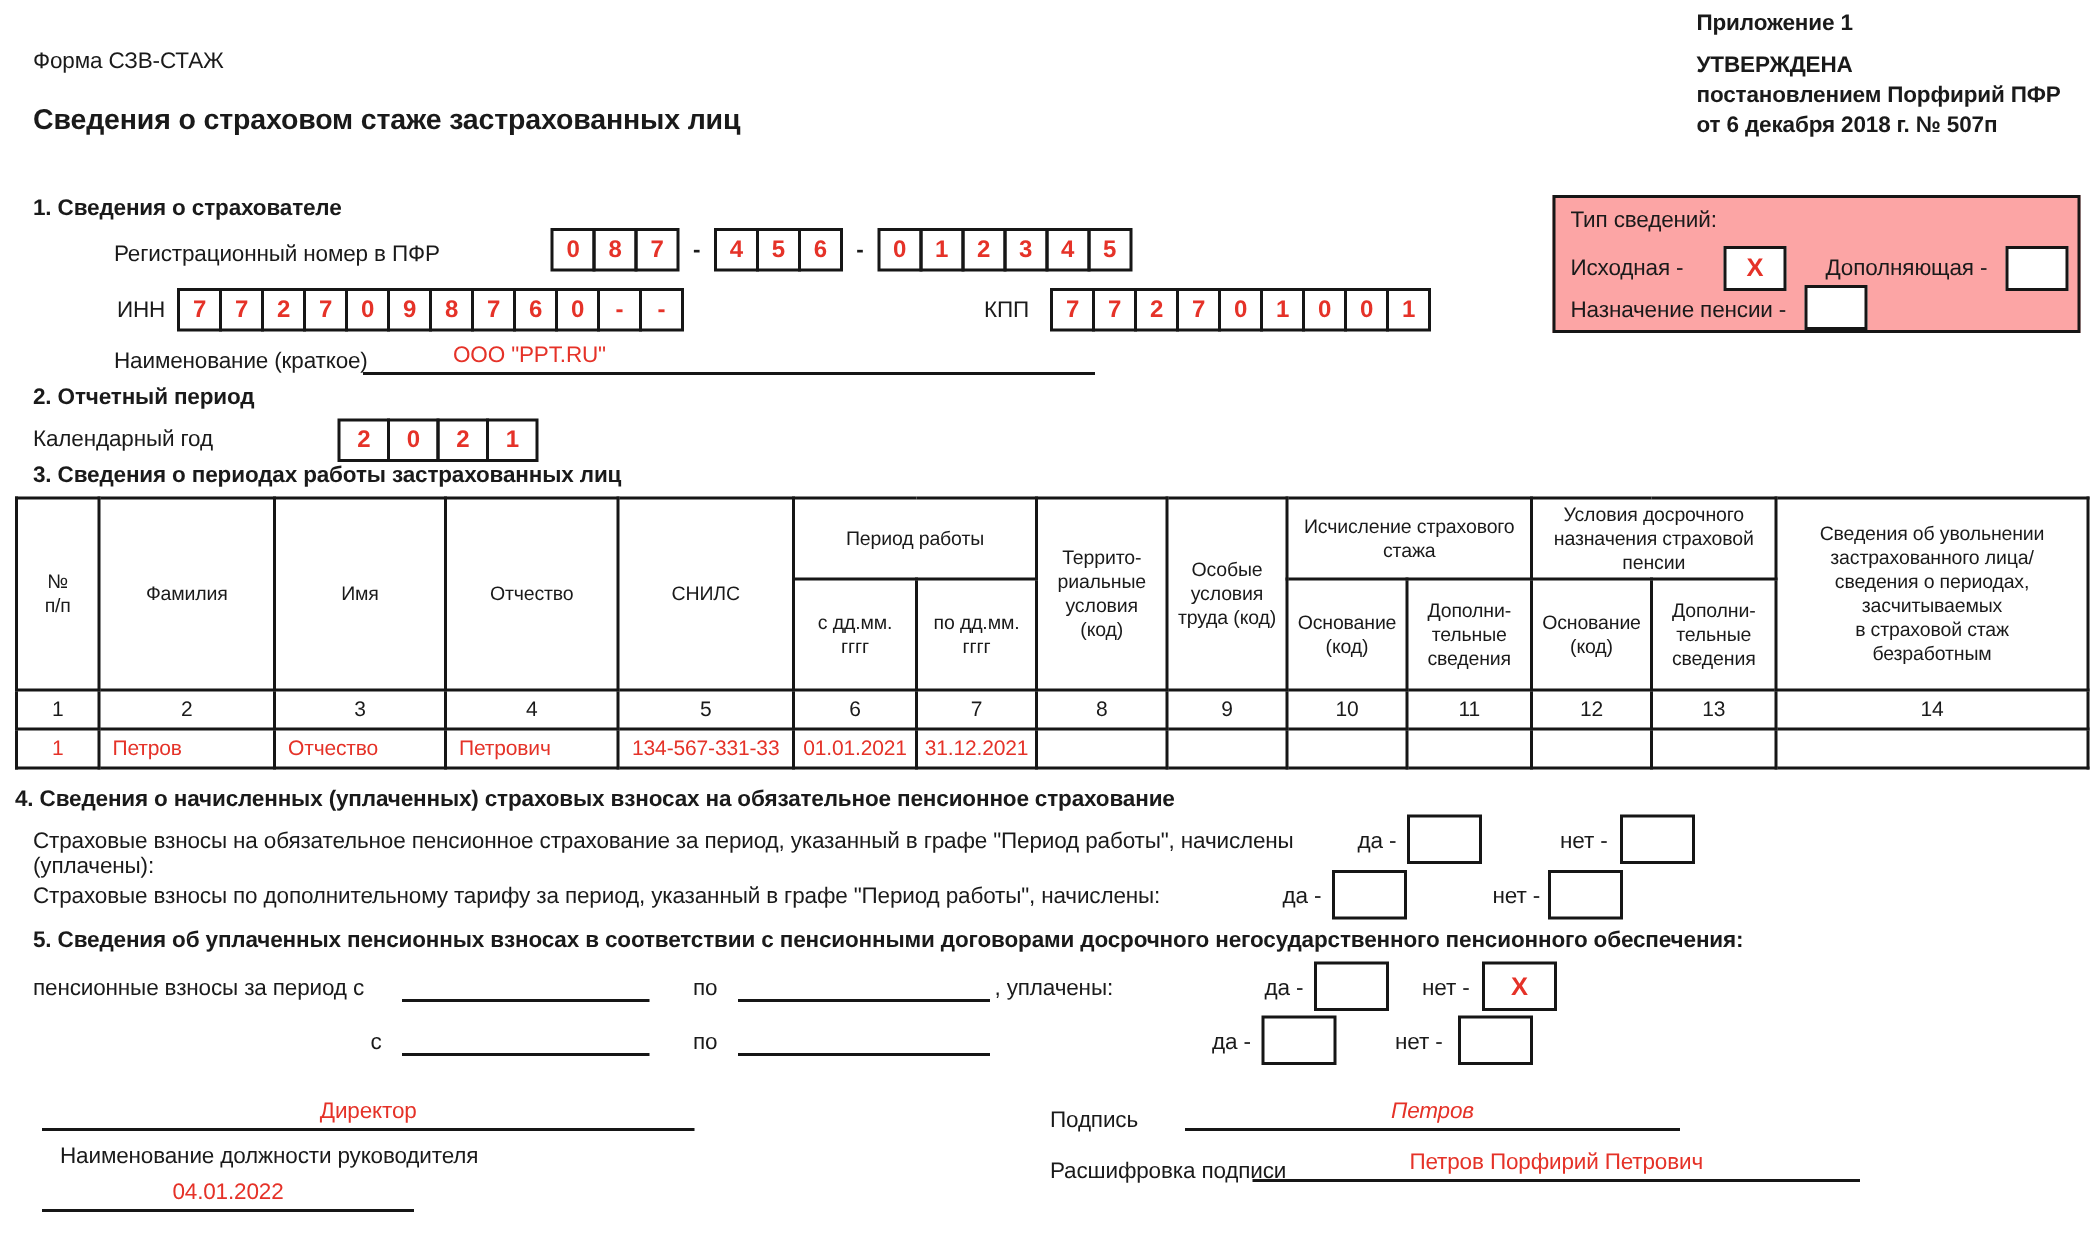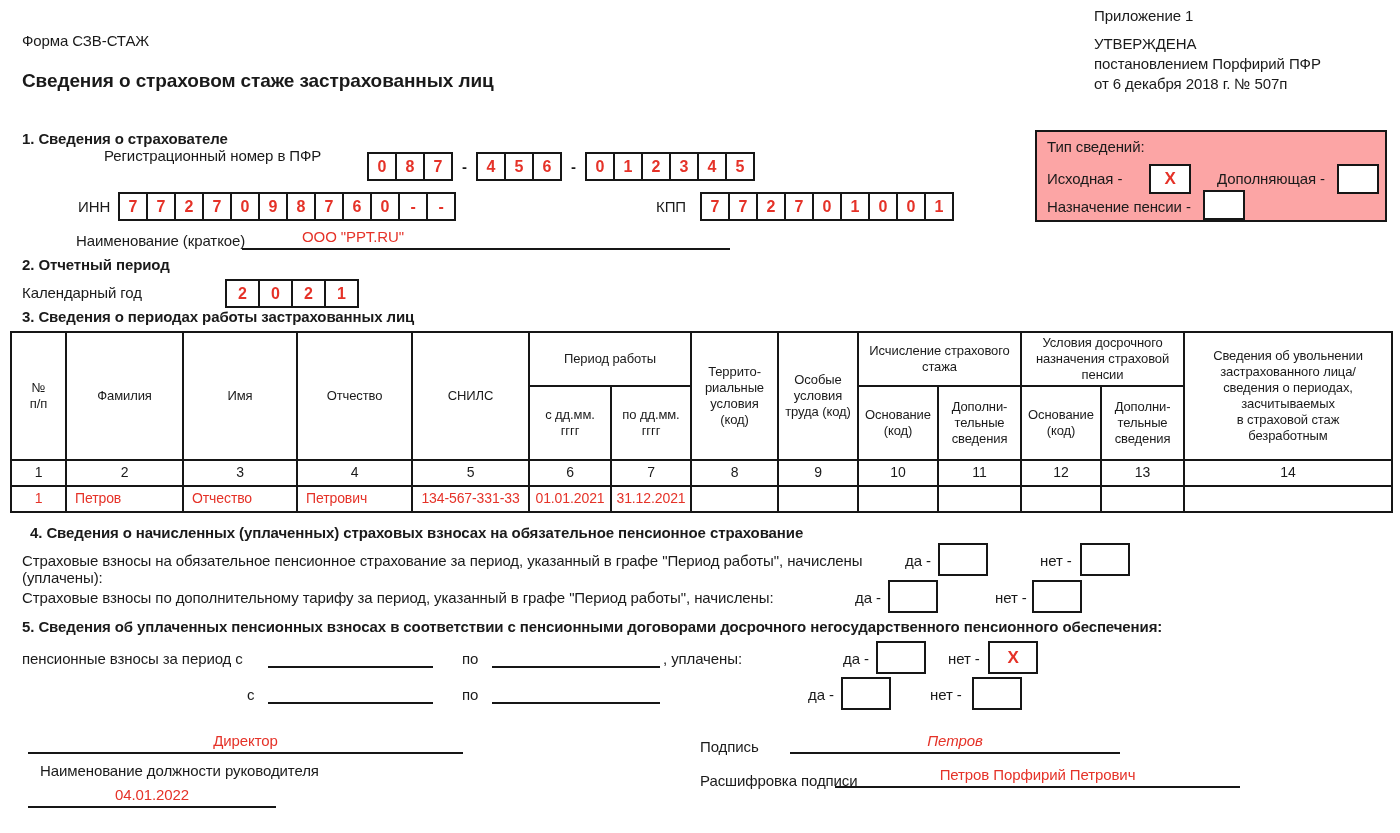--- a/index.html
+++ b/index.html
@@ -71,30 +71,30 @@
   .it { font-style: italic; }
 </style>
 </head>
 <body>
 
 <div class="page">
 
   <div class="abs" style="left:22px; top:32px;">Форма СЗВ-СТАЖ</div>
   <div class="abs b" style="left:22px; top:70px; font-size:19px;">Сведения о страховом стаже застрахованных лиц</div>
 
-  <div class="abs" style="left:1094px; top:6px; line-height:20px;">
+  <div class="abs" style="left:1131px; top:6px; line-height:20px;font-weight:bold;">
     <div>Приложение 1</div>
     <div style="margin-top:8px;">УТВЕРЖДЕНА</div>
     <div>постановлением Порфирий ПФР</div>
     <div>от 6 декабря 2018 г. № 507п</div>
   </div>
 
   <div class="abs b" style="left:22px; top:130px;">1. Сведения о страхователе</div>
 
-  <div class="abs" style="left:76px; top:147px;margin-left:28px;">Регистрационный номер в ПФР</div>
+  <div class="abs" style="left:76px; top:161px;">Регистрационный номер в ПФР</div>
   <div class="abs" style="left:367px; top:152px;">
     <span class="boxgroup">
       <span class="dbox">0</span>
       <span class="dbox">8</span>
       <span class="dbox">7</span>
     </span><span class="dash">-</span><span class="boxgroup">
       <span class="dbox">4</span>
       <span class="dbox">5</span>
       <span class="dbox">6</span>
     </span><span class="dash">-</span><span class="boxgroup">
@@ -249,21 +249,21 @@
       <td></td>
       <td></td>
       <td></td>
       <td></td>
       <td></td>
       <td></td>
     </tr>
   </tbody>
     </table>
 
-  <div class="abs b" style="left:30px; top:524px;">4. Сведения о начисленных (уплаченных) страховых взносах на обязательное пенсионное страхование</div>
+  <div class="abs b" style="left:10px; top:524px;">4. Сведения о начисленных (уплаченных) страховых взносах на обязательное пенсионное страхование</div>
 
   <div class="abs" style="left:22px; top:552px; width:875px;">Страховые взносы на обязательное пенсионное страхование за период, указанный в графе "Период работы", начислены (уплачены):</div>
   <div class="abs" style="left:905px; top:552px;">да -</div>
   <span class="cbox abs" style="left:938px; top:543px;"></span>
   <div class="abs" style="left:1040px; top:552px;">нет -</div>
   <span class="cbox abs" style="left:1080px; top:543px;"></span>
 
   <div class="abs" style="left:22px; top:589px; width:800px;">Страховые взносы по дополнительному тарифу за период, указанный в графе "Период работы", начислены:</div>
   <div class="abs" style="left:855px; top:589px;">да -</div>
   <span class="cbox abs" style="left:888px; top:580px;"></span>

